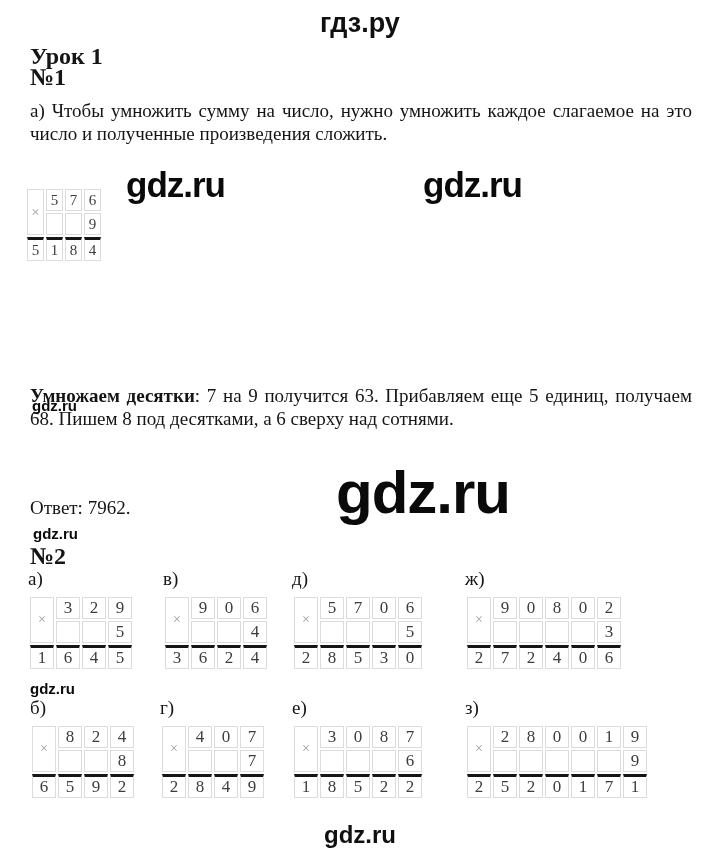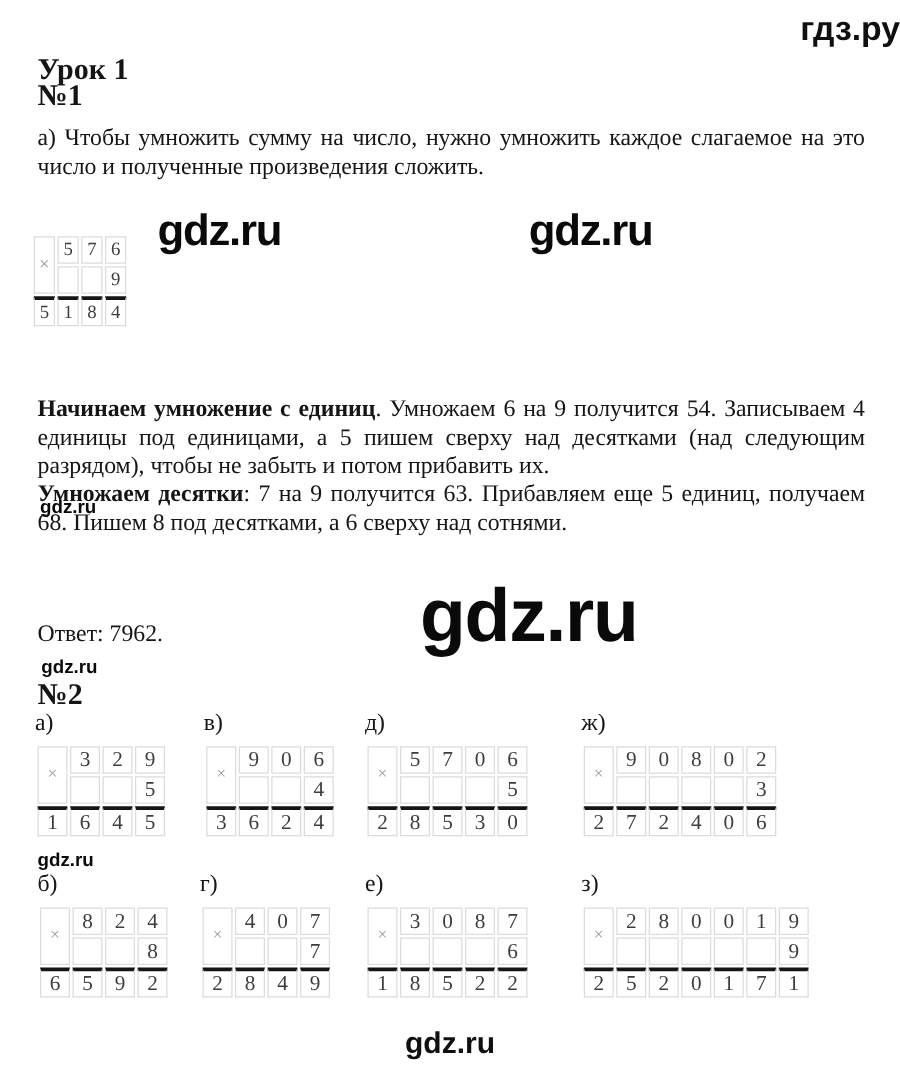--- a/index.html
+++ b/index.html
@@ -1,21 +1,21 @@
 <!DOCTYPE html>
 <html><head>
 <meta charset="utf-8">
 <style>
   html,body{margin:0;padding:0;background:#ffffff;}
   #page{
     position:relative;width:720px;height:853px;background:#ffffff;
     font-family:"Liberation Serif",serif;color:#151515;overflow:hidden;
   }
   .site-header{
-    position:absolute;top:8px;left:0;width:720px;text-align:right;
+    position:absolute;top:8px;left:0;width:720px;text-align:center;
     font-family:"Liberation Sans",sans-serif;font-weight:bold;font-size:27px;color:#101010;
   }
   .site-footer{
     position:absolute;top:821px;left:0;width:720px;text-align:center;
     font-family:"Liberation Sans",sans-serif;font-weight:bold;font-size:24px;color:#101010;
   }
   .heading{position:absolute;left:30px;font-weight:bold;font-size:24px;}
   .para{
     position:absolute;left:30px;width:662px;font-size:19px;line-height:22.6px;
     text-align:justify;
@@ -75,21 +75,20 @@
             <td>5</td>
             <td>1</td>
             <td>8</td>
             <td>4</td>
           </tr>
         </tbody>
       </table>
     </div>
 
 
-  <div class="para" style="top:317px;"><span class="lead">Начинаем умножение с единиц</span><span>. Умножаем 6 на 9 получится 54. Записываем 4 единицы под единицами, а 5 пишем сверху над десятками (над следующим разрядом), чтобы не забыть и потом прибавить их.</span></div>
 
   <div class="para" style="top:385px;"><span class="lead">Умножаем десятки</span><span>: 7 на 9 получится 63. Прибавляем еще 5 единиц, получаем 68. Пишем 8 под десятками, а 6 сверху над сотнями.</span></div>
 
 
   <div class="para" style="top:497px;">Ответ: 7962.</div>
 
   <div class="heading" style="top:543px;">№2</div>
 
   <div class="problem" style="left:28px;top:568px;">
     <div class="problem-label">а)</div>

